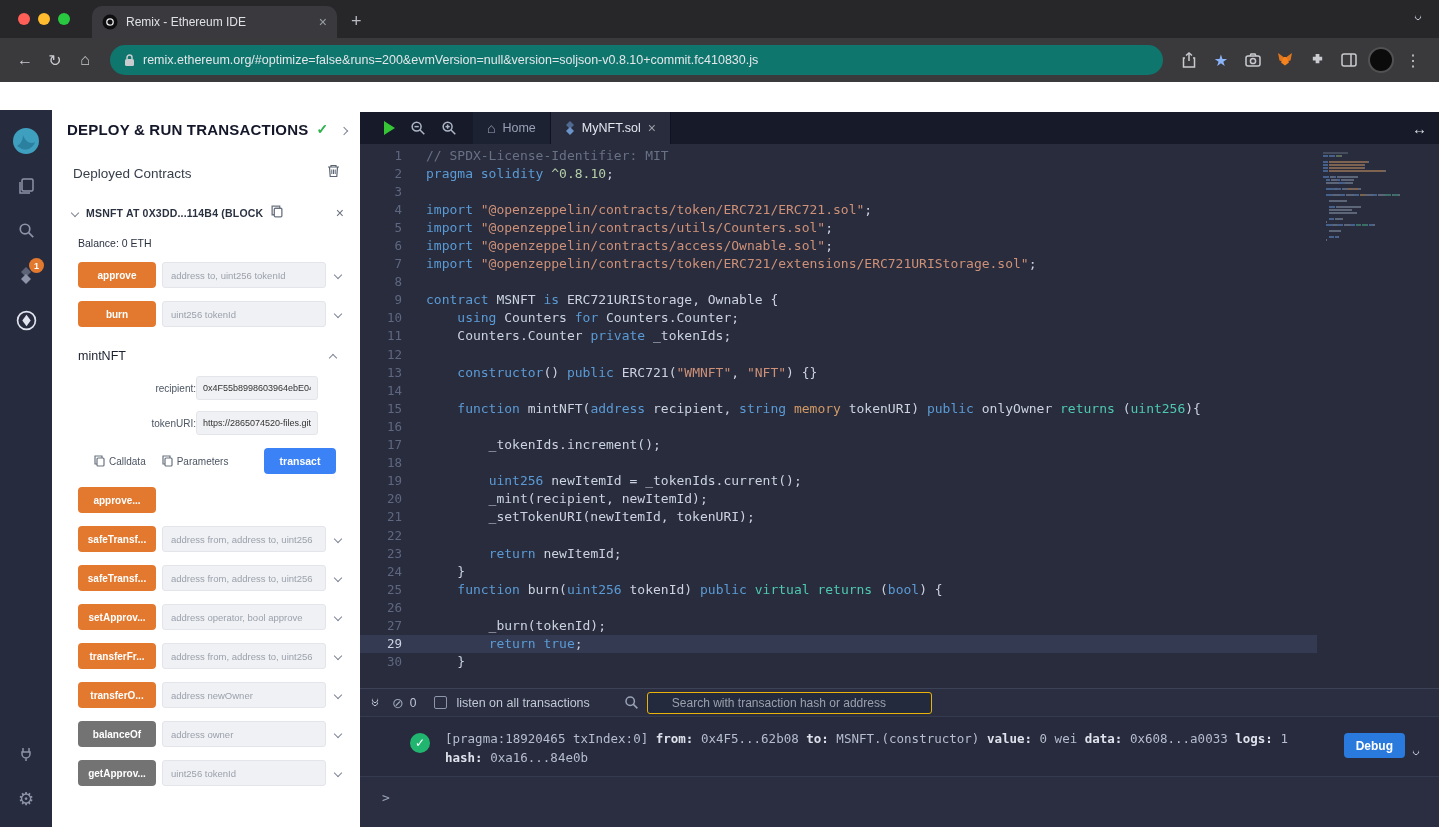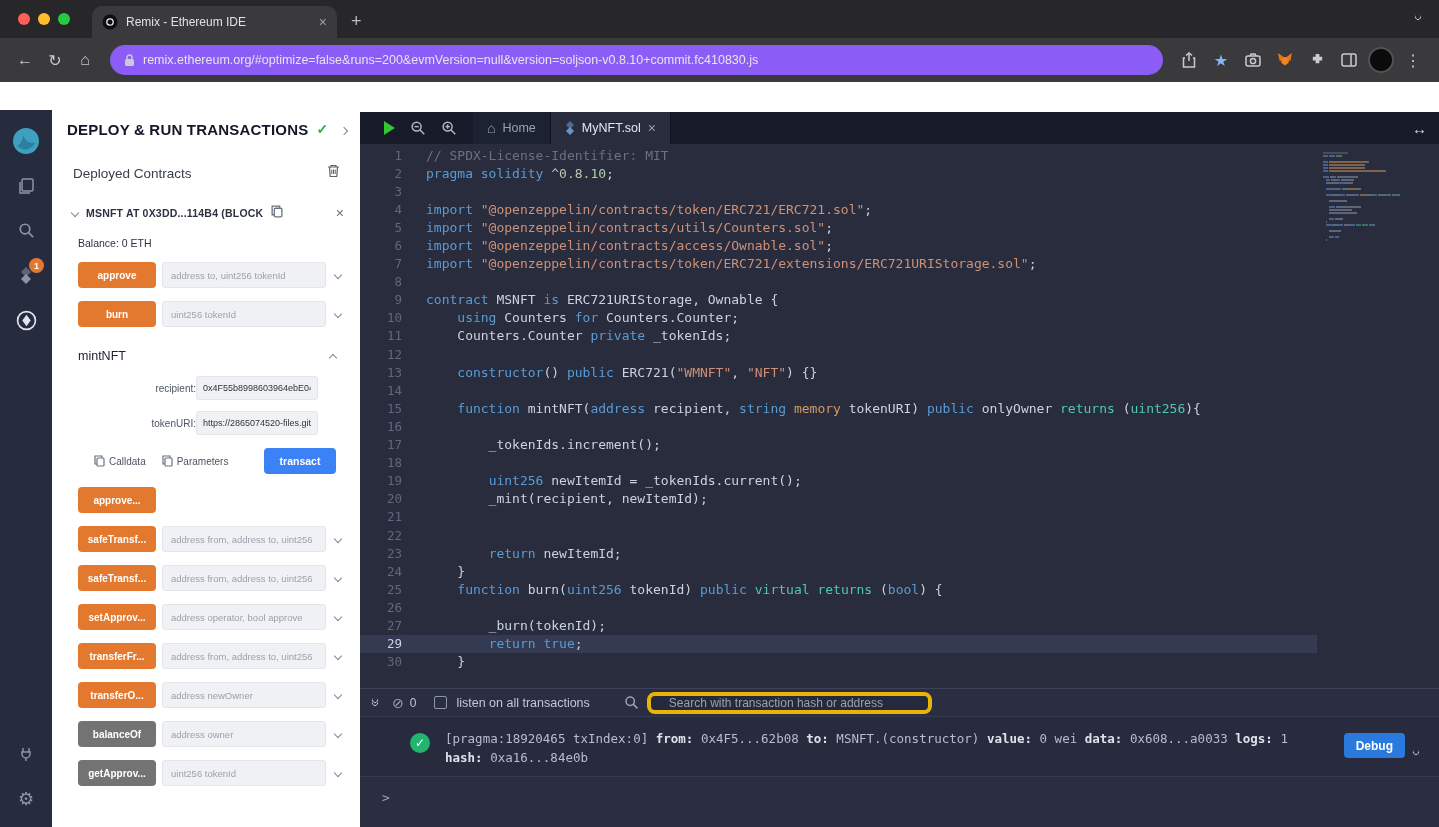--- a/index.html
+++ b/index.html
@@ -12,21 +12,21 @@
   .l-red{background:#ff5f57;} .l-yel{background:#febc2e;} .l-grn{background:#28c840;}
   .btab{height:32px;width:245px;background:#3a3a3e;border-radius:10px 10px 0 0;
     display:flex;align-items:center;padding:0 10px;margin-left:8px;color:#dfe1e5;font-size:12px;gap:8px;}
   .btab-title{white-space:nowrap;overflow:hidden;flex:1;}
   .icon-x{color:#9aa0a6;font-size:14px;line-height:1;cursor:default;}
   .newtab{color:#b9bcc1;font-size:18px;margin:0 0 6px 14px;}
   .tabsearch{margin-left:auto;margin-right:18px;margin-bottom:14px;}
   .toolbar{height:44px;background:#3a3a3d;display:flex;align-items:center;padding:0 10px;}
   .nav-ic{width:30px;height:30px;display:flex;align-items:center;justify-content:center;
     color:#c9cbcf;font-size:16px;border-radius:50%;}
-  .urlpill{flex:1;height:30px;background:#8b5cf6;border-radius:15px;display:flex;align-items:center;
+  .urlpill{flex:1;height:30px;background:#0f766e;border-radius:15px;display:flex;align-items:center;
     padding:0 14px;margin:0 10px;gap:8px;min-width:0;}
   .url{color:#e4e6ea;font-size:12.5px;white-space:nowrap;overflow:hidden;}
   .act-ic{width:28px;height:28px;display:flex;align-items:center;justify-content:center;margin:0 2px;}
   .star{color:#8ab4f8;font-size:16px;}
   .avatar{width:26px;height:26px;border-radius:50%;background:#0b0b0b;border:2px solid #515154;}
   .kebab{color:#c9cbcf;font-size:16px;letter-spacing:0;}
   
   .chev{display:inline-block;width:6px;height:6px;border-right:1.6px solid #7e8596;
     border-bottom:1.6px solid #7e8596;}
   .chev.down{transform:rotate(45deg);} .chev.up{transform:rotate(225deg);}
@@ -112,22 +112,22 @@
   
   .terminal{height:139px;background:#2a2e40;border-top:1px solid #3c4257;display:flex;flex-direction:column;}
   .term-bar{height:28px;display:flex;align-items:center;padding:0 12px;border-bottom:1px solid #353b4f;flex-shrink:0;}
   .collapse{display:flex;flex-direction:column;gap:0;margin-right:14px;}
   .collapse .chev{margin-top:-3px;}
   .prohibit{color:#9aa3b7;font-size:14px;margin-right:6px;}
   .p-count{color:#c2c8d6;font-size:12px;margin-right:18px;}
   .chkbox{width:13px;height:13px;border:1.5px solid #8d96ab;border-radius:2px;margin-right:9px;}
   .listen{font-size:12.5px;color:#c2c8d6;margin-right:34px;}
   .term-mag{color:#9aa3b7;margin-right:8px;display:flex;}
-  .term-search{width:285px;height:22px;background:#232a3d;border:4px solid #eab308;border-radius:8px;
-    color:#c2c8d6;font-size:12px;padding:0 18px;font-family:inherit;}
+  .term-search{width:285px;height:22px;background:#232a3d;border:1px solid #eab308;border-radius:3px;
+    color:#c2c8d6;font-size:12px;padding:0 24px;font-family:inherit;}
   .log-entry{display:flex;align-items:flex-start;padding:12px 14px 9px 50px;background:#272b3d;
     border-bottom:1px solid #343a4f;}
   .log-check{width:20px;height:20px;border-radius:50%;background:#21b66f;color:#fff;font-size:12px;
     display:flex;align-items:center;justify-content:center;margin-right:15px;margin-top:4px;flex-shrink:0;}
   .log-text{font:12.5px "DejaVu Sans Mono",monospace;color:#b6bdcd;line-height:19px;flex:1;min-width:0;
     white-space:nowrap;overflow:hidden;}
   .lb{font-weight:700;color:#dde2ec;}
   .debug-btn{background:#2a7ade;color:#fff;border:none;border-radius:4px;height:25px;padding:0 12px;
     font-size:12px;font-weight:700;margin:4px 8px 0 14px;font-family:inherit;}
   .log-chev{margin-top:12px;margin-right:6px;}
@@ -438,21 +438,21 @@
           <div class="cl"><span class="ln">11</span><span class="ct"><span class="tp">    Counters.Counter </span><span class="tk">private</span><span class="tp"> _tokenIds;</span></span></div>
           <div class="cl"><span class="ln">12</span><span class="ct"></span></div>
           <div class="cl"><span class="ln">13</span><span class="ct"><span class="tp">    </span><span class="tk">constructor</span><span class="tp">() </span><span class="tk">public</span><span class="tp"> ERC721(</span><span class="ts">"WMNFT"</span><span class="tp">, </span><span class="ts">"NFT"</span><span class="tp">) {}</span></span></div>
           <div class="cl"><span class="ln">14</span><span class="ct"></span></div>
           <div class="cl"><span class="ln">15</span><span class="ct"><span class="tp">    </span><span class="tk">function</span><span class="tp"> mintNFT(</span><span class="tk">address</span><span class="tp"> recipient, </span><span class="tk">string</span><span class="tp"> </span><span class="to">memory</span><span class="tp"> tokenURI) </span><span class="tk">public</span><span class="tp"> onlyOwner </span><span class="tt">returns</span><span class="tp"> (</span><span class="tt">uint256</span><span class="tp">){</span></span></div>
           <div class="cl"><span class="ln">16</span><span class="ct"></span></div>
           <div class="cl"><span class="ln">17</span><span class="ct"><span class="tp">        _tokenIds.increment();</span></span></div>
           <div class="cl"><span class="ln">18</span><span class="ct"></span></div>
           <div class="cl"><span class="ln">19</span><span class="ct"><span class="tp">        </span><span class="tk">uint256</span><span class="tp"> newItemId = _tokenIds.current();</span></span></div>
           <div class="cl"><span class="ln">20</span><span class="ct"><span class="tp">        _mint(recipient, newItemId);</span></span></div>
-          <div class="cl"><span class="ln">21</span></div>
+          <div class="cl"><span class="ln">21</span><span class="ct"><span class="tp">        _setTokenURI(newItemId, tokenURI);</span></span></div>
           <div class="cl"><span class="ln">22</span><span class="ct"></span></div>
           <div class="cl"><span class="ln">23</span><span class="ct"><span class="tp">        </span><span class="tk">return</span><span class="tp"> newItemId;</span></span></div>
           <div class="cl"><span class="ln">24</span><span class="ct"><span class="tp">    }</span></span></div>
           <div class="cl"><span class="ln">25</span><span class="ct"><span class="tp">    </span><span class="tk">function</span><span class="tp"> burn(</span><span class="tk">uint256</span><span class="tp"> tokenId) </span><span class="tk">public</span><span class="tp"> </span><span class="tt">virtual</span><span class="tp"> </span><span class="tt">returns</span><span class="tp"> (</span><span class="tk">bool</span><span class="tp">) {</span></span></div>
           <div class="cl"><span class="ln">26</span><span class="ct"></span></div>
           <div class="cl"><span class="ln">27</span><span class="ct"><span class="tp">        _burn(tokenId);</span></span></div>
           <div class="cl hl"><span class="ln">29</span><span class="ct"><span class="tp">        </span><span class="tk">return</span><span class="tp"> </span><span class="tk">true</span><span class="tp">;</span></span></div>
           <div class="cl"><span class="ln">30</span><span class="ct"><span class="tp">    }</span></span></div>
         </div>
       <div class="minimap" id="minimap">

